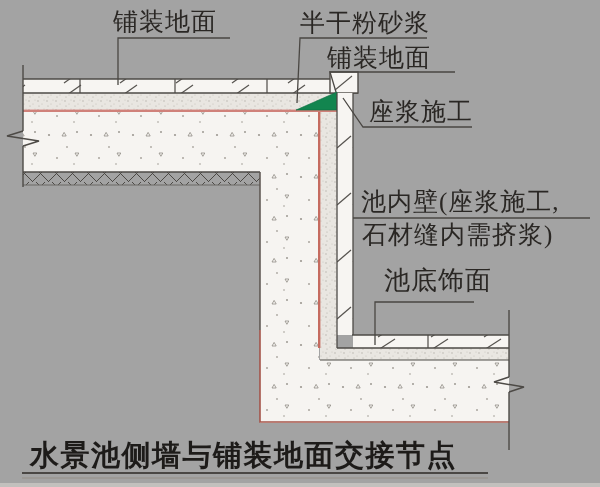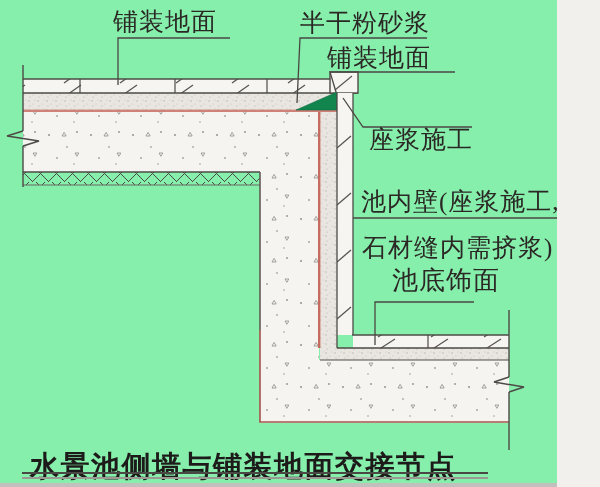--- a/index.html
+++ b/index.html
@@ -1,31 +1,30 @@
 <!DOCTYPE html>
 <html><head>
 <meta charset="utf-8">
 <style>
   html,body{margin:0;padding:0;background:#f2f0ec;}
   .stage{
-    position:relative;width:557px;height:487px;overflow:hidden;
-    background:#86efac;
+    position:relative;width:600px;height:487px;overflow:hidden;
+    background:#a3a3a3;
     font-family:"DejaVu Sans","Liberation Sans",sans-serif;
   }
   .stage svg{position:absolute;left:0;top:0;}
   .lbl{
     position:absolute;color:#2a2724;font-size:25px;line-height:1.1;
     letter-spacing:1px;white-space:nowrap;
     font-family:"Liberation Serif","DejaVu Serif",serif;
   }
   .title{
     position:absolute;left:30px;top:436px;color:#1d1b19;font-size:29px;
     font-weight:700;letter-spacing:1.5px;white-space:nowrap;
     font-family:"DejaVu Sans","Liberation Sans",sans-serif;
-    margin-top:11px;
   }
   .title-rule{
     position:absolute;left:22px;top:472px;width:466px;height:8px;
     background:
       linear-gradient(#4a4744,#4a4744) 0 0/100% 2px no-repeat,
       linear-gradient(#9c9995,#9c9995) 0 5px/100% 2px no-repeat;
   }
   .bottom-strip{
     position:absolute;left:0;top:483px;width:600px;height:4px;background:#c2c0bd;
   }
@@ -126,21 +125,21 @@
       <polyline points="336,92 330,72 455,72"></polyline>
       <polyline points="343,98 363,127 472,127"></polyline>
       <polyline points="353,218 590,218"></polyline>
       <polyline points="375,345 375,302 474,302"></polyline>
     </g>
   </svg>
 
   <div class="lbl" style="left:113px;top:8px;">铺装地面</div>
   <div class="lbl" style="left:300px;top:9px;font-family:Liberation Serif, serif;">半干粉砂浆</div>
   <div class="lbl" style="left:327px;top:44px;">铺装地面</div>
-  <div class="lbl" style="left:369px;top:98px;margin-top:28px;">座浆施工</div>
+  <div class="lbl" style="left:369px;top:98px;">座浆施工</div>
   <div class="lbl" style="left:361px;top:188px;">池内壁(座浆施工,</div>
-  <div class="lbl" style="left:362px;top:234px;font-family:Liberation Serif, serif;">石材缝内需挤浆)</div>
-  <div class="lbl" style="left:392px;top:267px;font-size:26px;">池底饰面</div>
+  <div class="lbl" style="left:362px;top:221px;font-family:Liberation Serif, serif;">石材缝内需挤浆)</div>
+  <div class="lbl" style="left:384px;top:267px;font-size:26px;">池底饰面</div>
 
   <div class="title">水景池侧墙与铺装地面交接节点</div>
   <div class="title-rule"></div>
   <div class="bottom-strip"></div>
 </div>
 
 </body></html>

